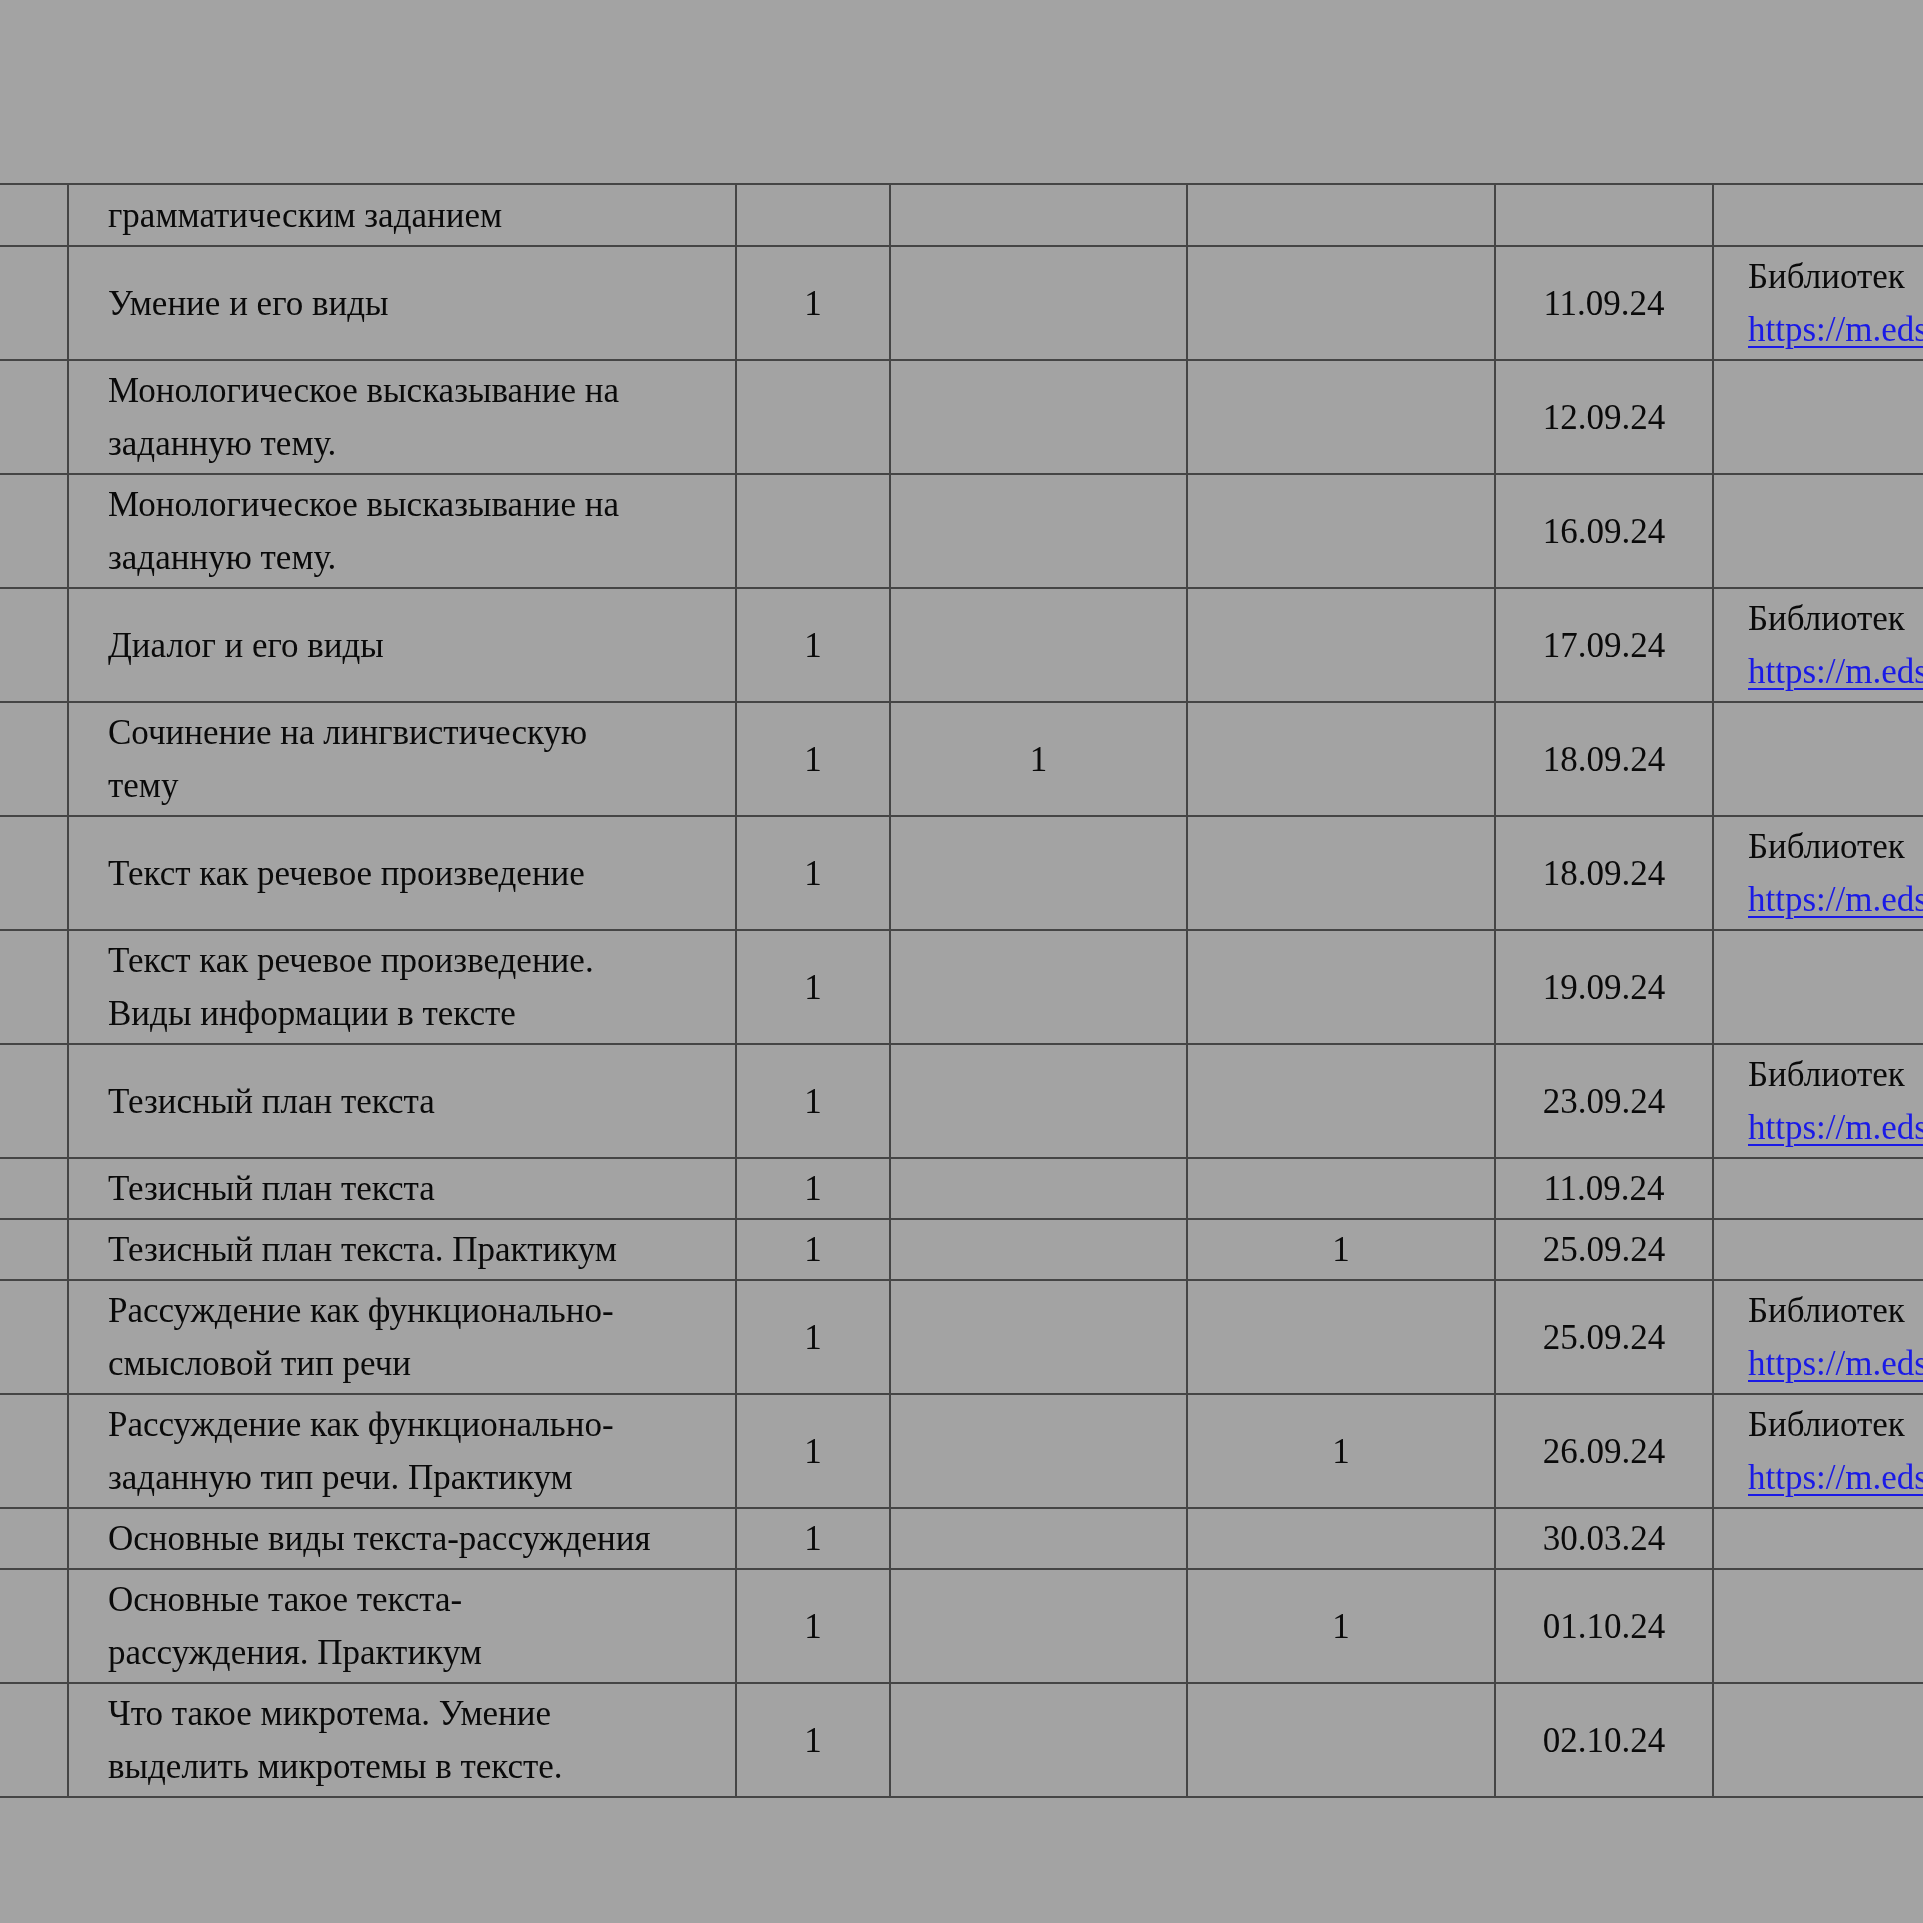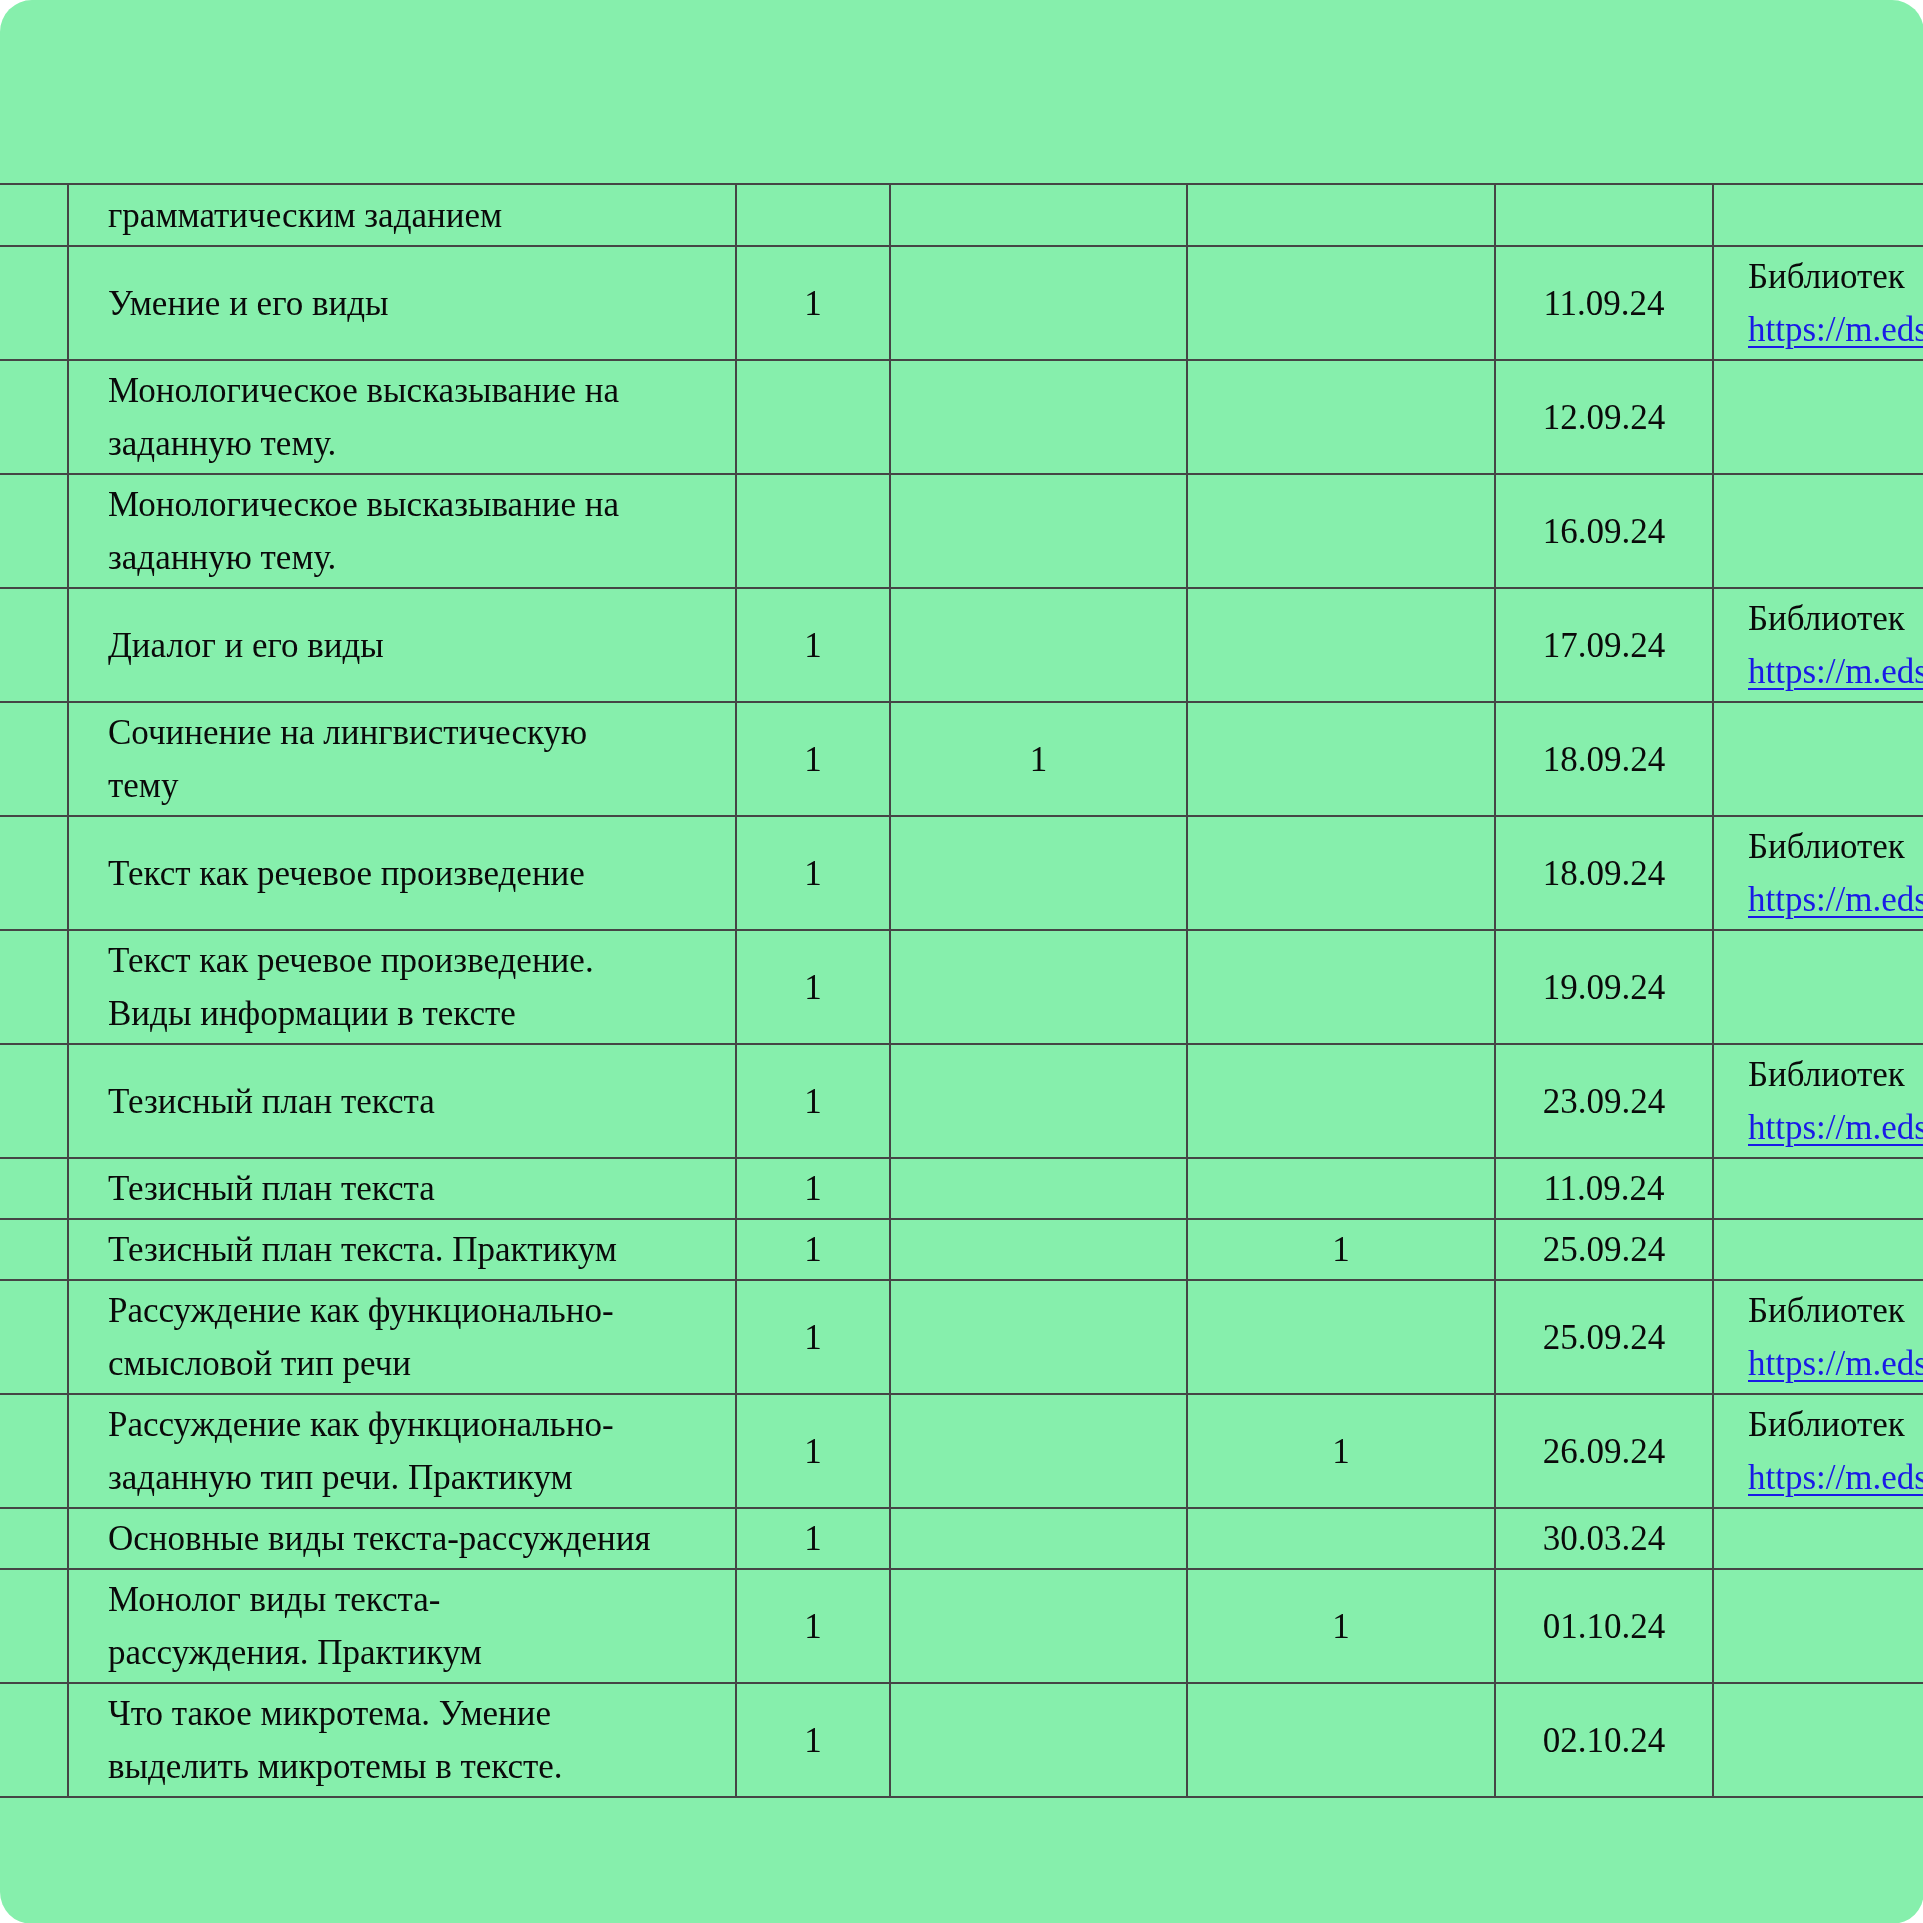--- a/index.html
+++ b/index.html
@@ -5,22 +5,21 @@
   html, body { margin: 0; padding: 0; }
   body {
     width: 1924px; height: 1924px;
     overflow: hidden;
     background: #ffffff;
     position: relative;
     font-family: "Liberation Serif", "DejaVu Serif", serif;
   }
   .page {
     position: absolute; inset: 0;
-    background: #86efac;
-    border-radius: 32px;
+    background: #a3a3a3;
   }
   table.plan {
     position: absolute;
     left: 0; top: 183px;
     width: 2059px;               
     table-layout: fixed;
     border-collapse: collapse;
     font-size: 35px;
     color: #0a0a0a;
   }
@@ -239,21 +238,21 @@
           <td class="val"></td>
           <td class="val"></td>
           <td class="val">30.03.24</td>
           <td class="resource">
             <div class="res-title"></div>
           </td>
         </tr>
         <tr style="height: 110px;">
           <td class="num"></td>
           <td class="topic">
-            <div class="tline">Монолог виды текста-</div>
+            <div class="tline">Основные такое текста-</div>
             <div class="tline">рассуждения. Практикум</div>
           </td>
           <td class="val">1</td>
           <td class="val"></td>
           <td class="val">1</td>
           <td class="val">01.10.24</td>
           <td class="resource">
             <div class="res-title"></div>
           </td>
         </tr>

